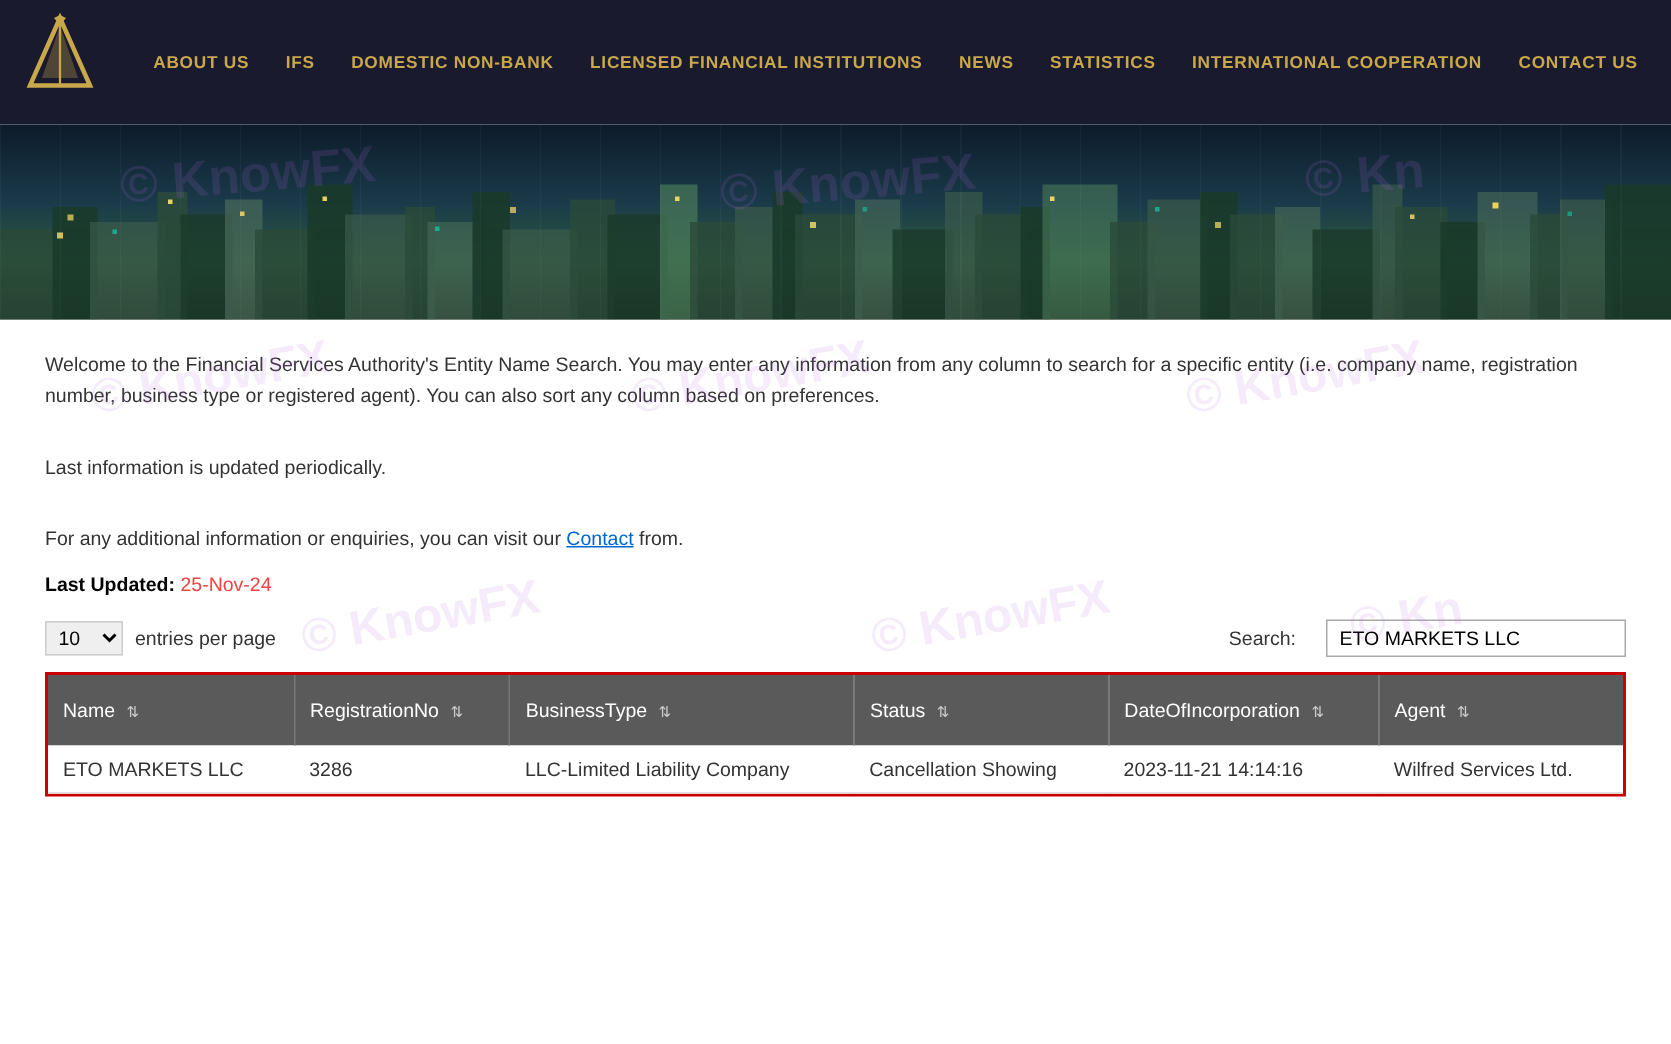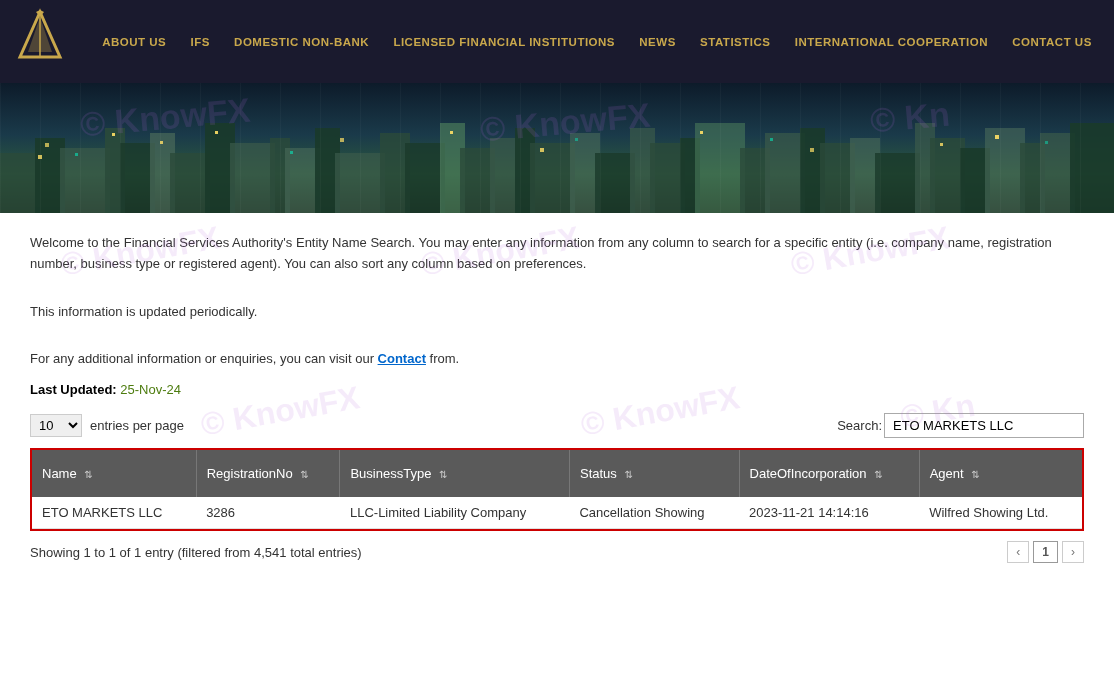--- a/index.html
+++ b/index.html
@@ -69,21 +69,21 @@
     }
     .updated-line {
       margin: 12px 0 16px 0;
       font-size: 13px;
     }
     .updated-line .label {
       color: #000000;
       font-weight: bold;
     }
     .updated-line .date {
-      color: #4d7c0f;
+      color: #ef4444;
     }
 
     
     .wm-overlay {
       position: absolute;
       top: 0; left: 0; right: 0; bottom: 0;
       pointer-events: none;
       overflow: hidden;
       z-index: 1;
     }
@@ -112,21 +112,21 @@
       justify-content: flex-end;
     }
     .entries-left select {
       padding: 2px 4px;
       font-size: 13px;
       border: 1px solid #ccc;
     }
     .search-right {
       display: flex;
       align-items: center;
-      gap: 2px;
+      gap: 20px;
       font-size: 13px;
     }
     .search-right input {
       padding: 4px 8px;
       border: 1px solid #aaa;
       font-size: 13px;
       width: 200px;
     }
 
     
@@ -203,21 +203,20 @@
     .pagination-controls .next-btn {
       background: none;
       border: 1px solid #ccc;
       color: #777;
     }
 
     
     a.contact-link {
       color: #0066cc;
       text-decoration: underline;
-      font-weight: bold;
     }
 
     
     .logo-shape {
       width: 60px;
       height: 60px;
     }
   </style>
 </head>
 <body>
@@ -334,21 +333,21 @@
     <div class="wm-item" style="top:20px;left:60px;font-size:32px;">© KnowFX</div>
     <div class="wm-item" style="top:20px;left:420px;font-size:32px;">© KnowFX</div>
     <div class="wm-item" style="top:20px;left:790px;font-size:32px;">© KnowFX</div>
     <div class="wm-item" style="top:180px;left:200px;font-size:32px;">© KnowFX</div>
     <div class="wm-item" style="top:180px;left:580px;font-size:32px;">© KnowFX</div>
     <div class="wm-item" style="top:180px;left:900px;font-size:32px;">© Kn</div>
   </div>
 
   <p class="intro-text">Welcome to the Financial Services Authority's Entity Name Search. You may enter any information from any column to search for a specific entity (i.e. company name, registration number, business type or registered agent). You can also sort any column based on preferences.</p>
   <br>
-  <p class="intro-text">This information is updated periodically.</p>
+  <p class="intro-text">Last information is updated periodically.</p>
   <br>
   <p class="intro-text">
     <span>For any additional information or enquiries, you can visit our </span><a class="contact-link">Contact</a><span> from.</span>
   </p>
 
   <div class="updated-line">
     <span class="label">Last Updated:</span>
     <span class="date"> <span>25-Nov-24</span></span>
   </div>
 
@@ -401,29 +400,21 @@
         </tr>
       </thead>
       <tbody id="table-body">
 
       <tr>
             <td>ETO MARKETS LLC</td>
             <td>3286</td>
             <td>LLC-Limited Liability Company</td>
             <td>Cancellation Showing</td>
             <td>2023-11-21 14:14:16</td>
-            <td>Wilfred Showing Ltd.</td>
+            <td>Wilfred Services Ltd.</td>
           </tr>
         </tbody>
     </table>
   </div>
 
   
-  <div class="pagination-row">
-    <span class="pagination-info">Showing 1 to 1 of 1 entry (filtered from 4,541 total entries)</span>
-    <div class="pagination-controls">
-      <button class="prev-btn">‹</button>
-      <button class="active">1</button>
-      <button class="next-btn">›</button>
-    </div>
-  </div>
 
 </div>
 
 </body></html>

